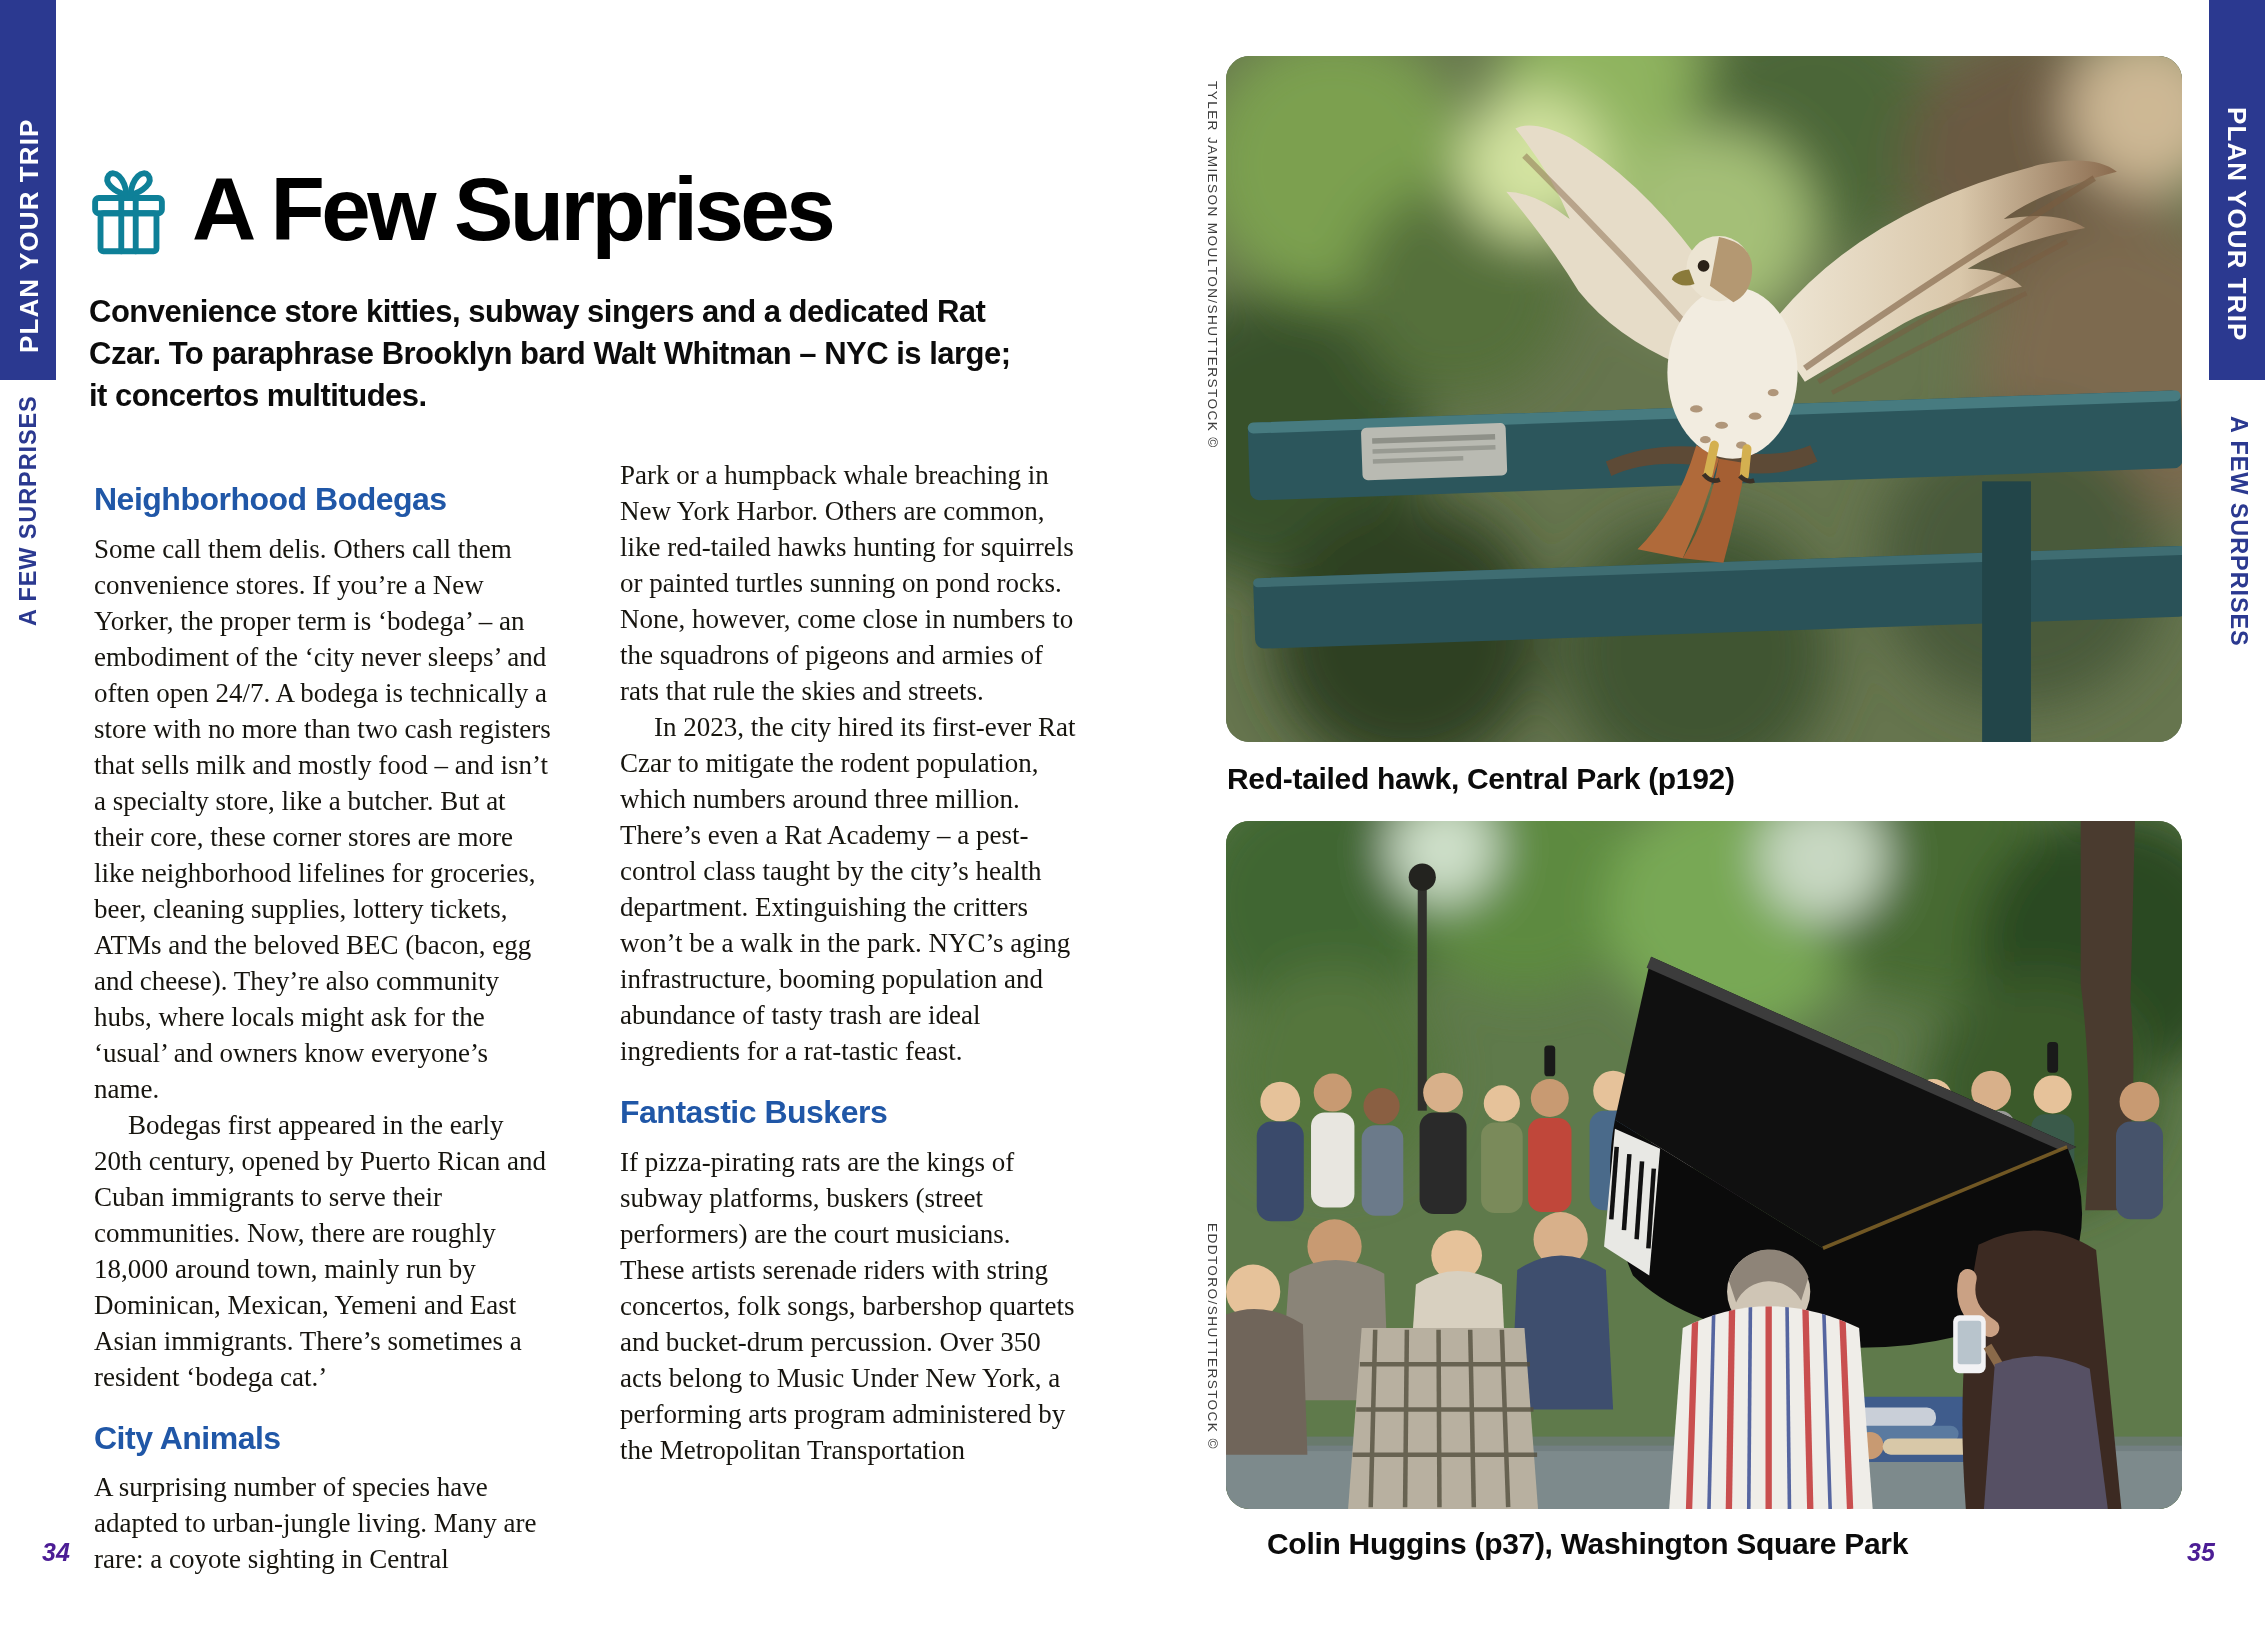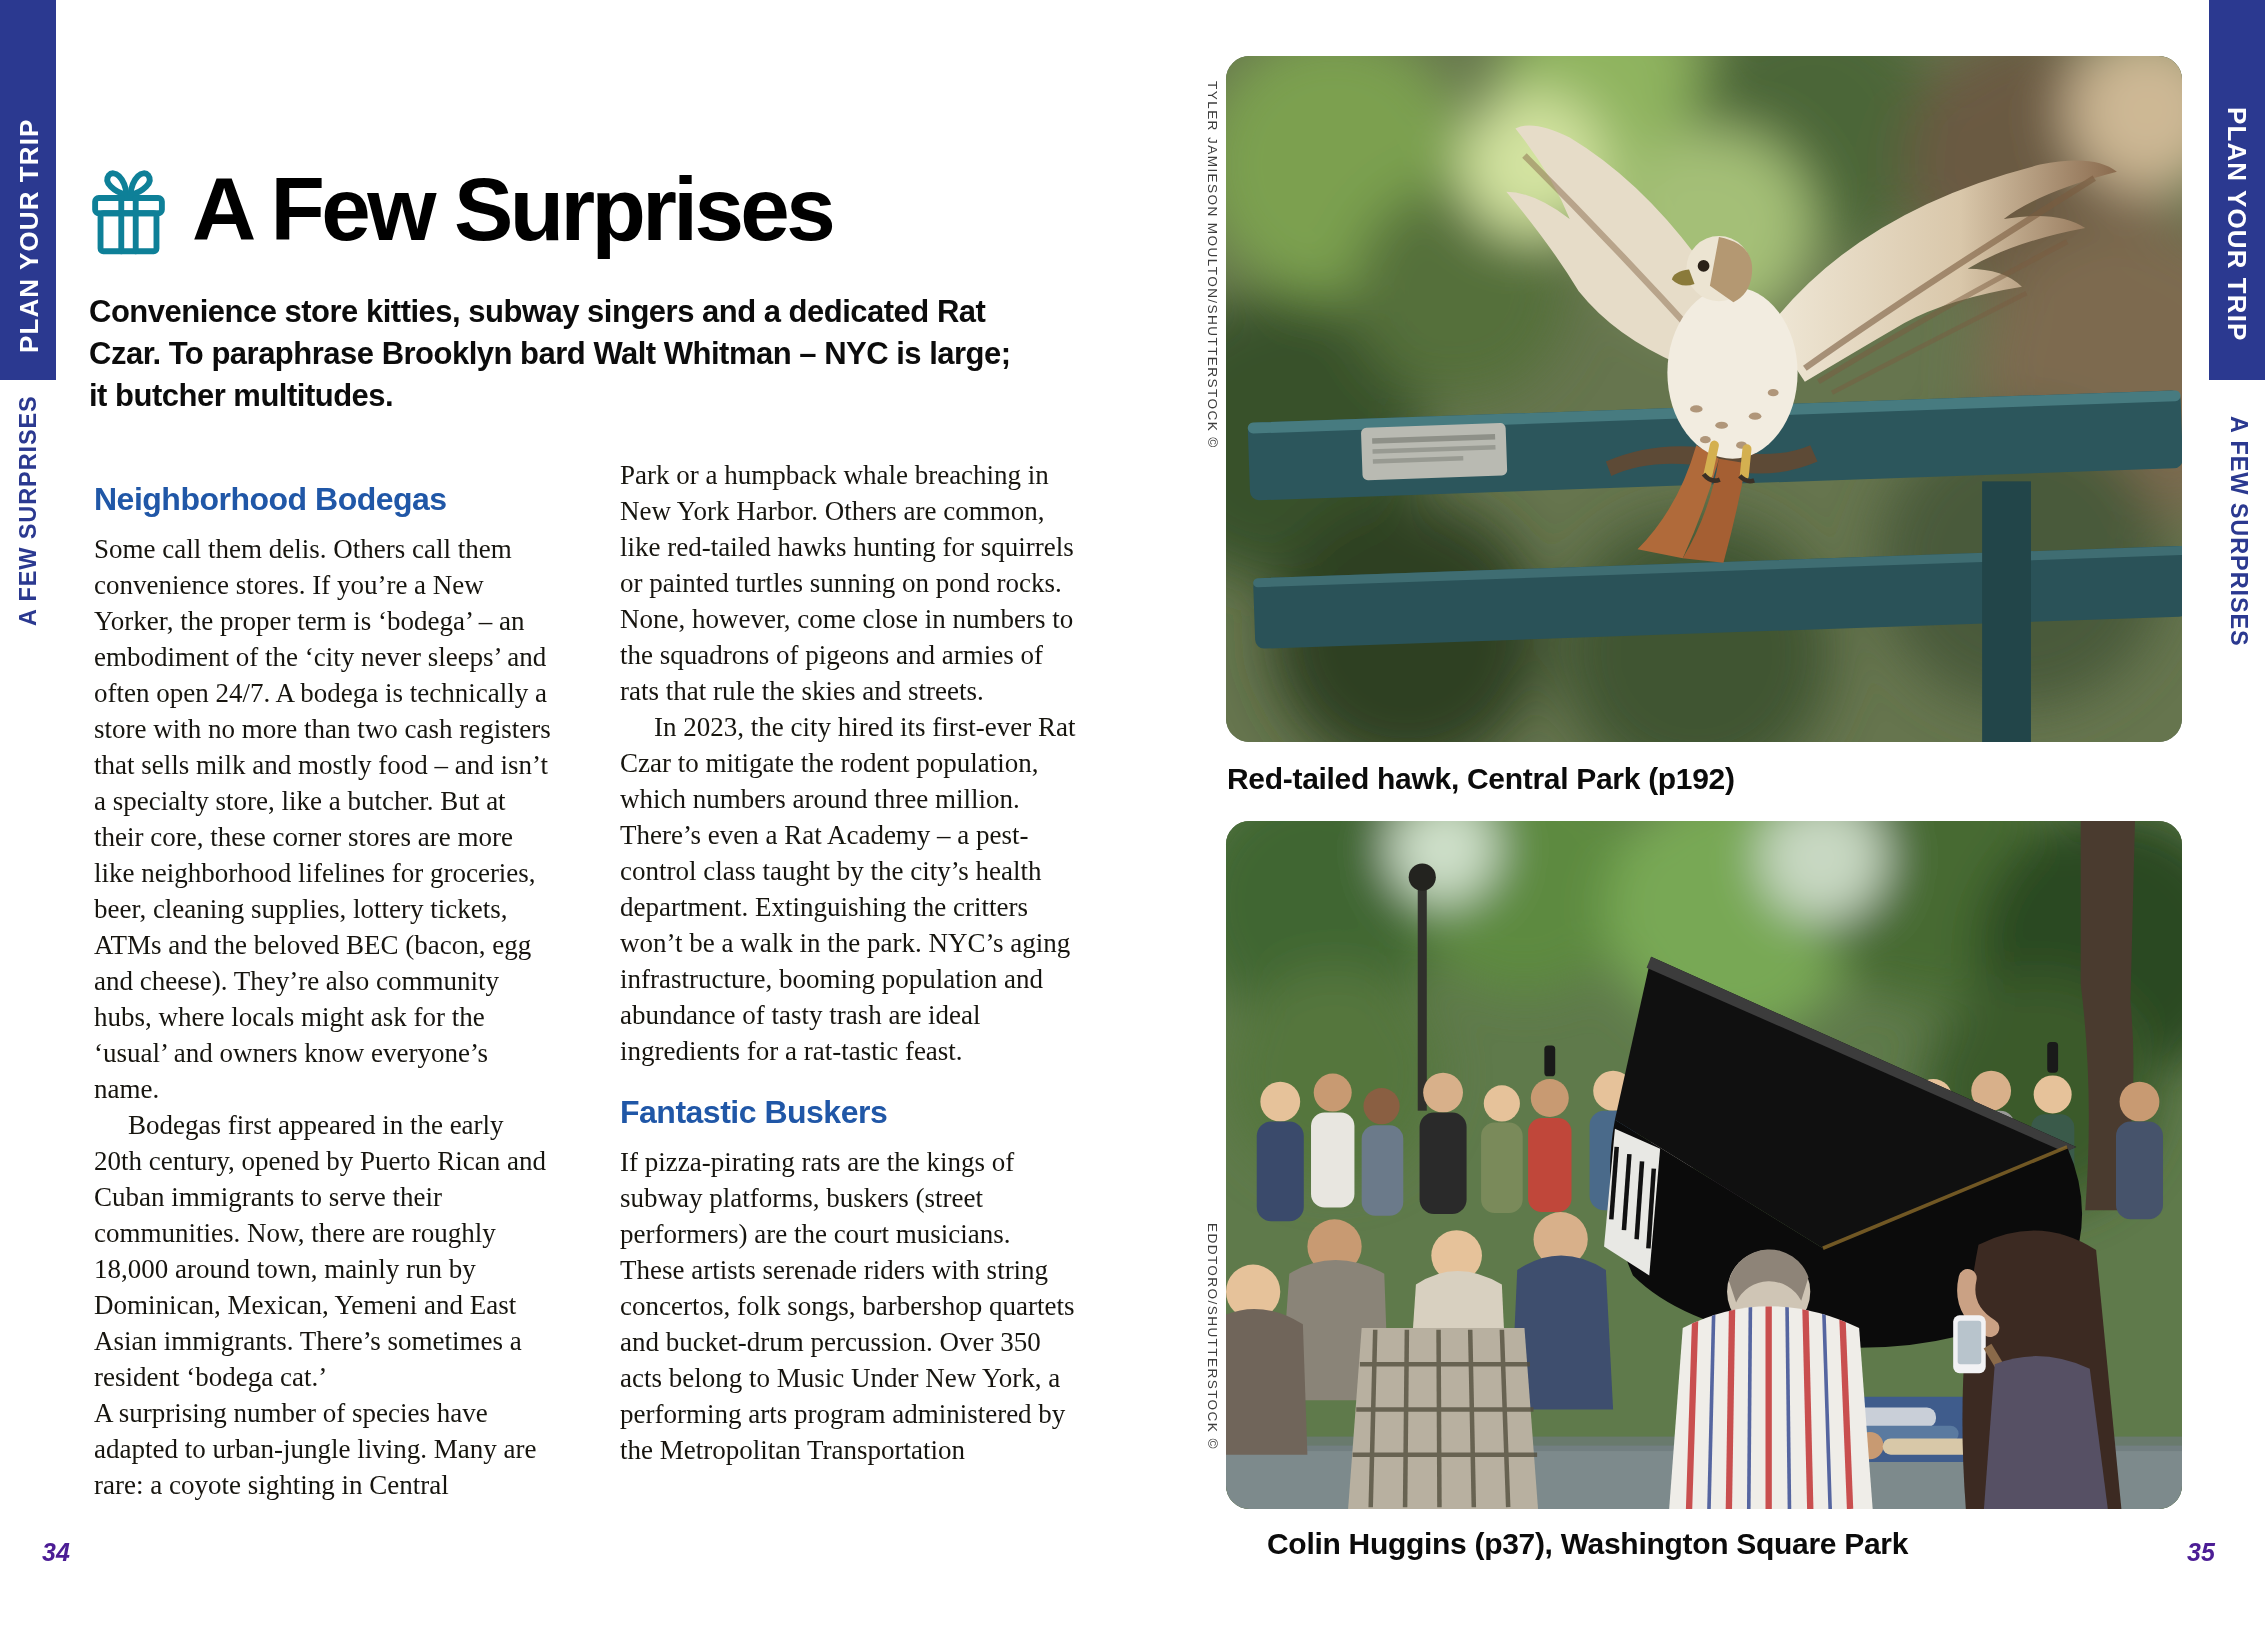--- a/index.html
+++ b/index.html
@@ -77,27 +77,28 @@
       <rect x="9" y="33" width="74" height="17" rx="4"></rect>
       <rect x="15" y="50" width="62" height="42" rx="3"></rect>
       <line x1="38" y1="33" x2="38" y2="92"></line>
       <line x1="54" y1="33" x2="54" y2="92"></line>
     </g>
   </svg>
   <div class="page-title">A Few Surprises</div>
   <div class="deck">
     <div>Convenience store kitties, subway singers and a dedicated Rat</div>
     <div>Czar. To paraphrase Brooklyn bard Walt Whitman – NYC is large;</div>
-    <div>it butcher multitudes.</div>
+    <div>it concertos multitudes.</div>
   </div>
 
   <div class="col" id="col1">
       <h3 class="heading">Neighborhood Bodegas</h3>
       <p class="para">Some call them delis. Others call them convenience stores. If you’re a New Yorker, the proper term is ‘bodega’ – an embodiment of the ‘city never sleeps’ and often open 24/7. A bodega is technically a store with no more than two cash registers that sells milk and mostly food – and isn’t a specialty store, like a butcher. But at their core, these corner stores are more like neighborhood lifelines for groceries, beer, cleaning supplies, lottery tickets, ATMs and the beloved BEC (bacon, egg and cheese). They’re also community hubs, where locals might ask for the ‘usual’ and owners know everyone’s name.</p>
       <p class="para indent">Bodegas first appeared in the early 20th century, opened by Puerto Rican and Cuban immigrants to serve their communities. Now, there are roughly 18,000 around town, mainly run by Dominican, Mexican, Yemeni and East Asian immigrants. There’s sometimes a resident ‘bodega cat.’</p>
+      <h3 class="heading">City Animals</h3>
       <p class="para">A surprising number of species have adapted to urban-jungle living. Many are rare: a coyote sighting in Central</p>
     </div>
   <div class="col" id="col2">
       <p class="para">Park or a humpback whale breaching in New York Harbor. Others are common, like red-tailed hawks hunting for squirrels or painted turtles sunning on pond rocks. None, however, come close in numbers to the squadrons of pigeons and armies of rats that rule the skies and streets.</p>
       <p class="para indent">In 2023, the city hired its first-ever Rat Czar to mitigate the rodent population, which numbers around three million. There’s even a Rat Academy – a pest-control class taught by the city’s health department. Extinguishing the critters won’t be a walk in the park. NYC’s aging infrastructure, booming population and abundance of tasty trash are ideal ingredients for a rat-tastic feast.</p>
       <h3 class="heading">Fantastic Buskers</h3>
       <p class="para">If pizza-pirating rats are the kings of subway platforms, buskers (street performers) are the court musicians. These artists serenade riders with string concertos, folk songs, barbershop quartets and bucket-drum percussion. Over 350 acts belong to Music Under New York, a performing arts program administered by the Metropolitan Transportation</p>
     </div>
 
   <div class="photo" id="photo-hawk">

